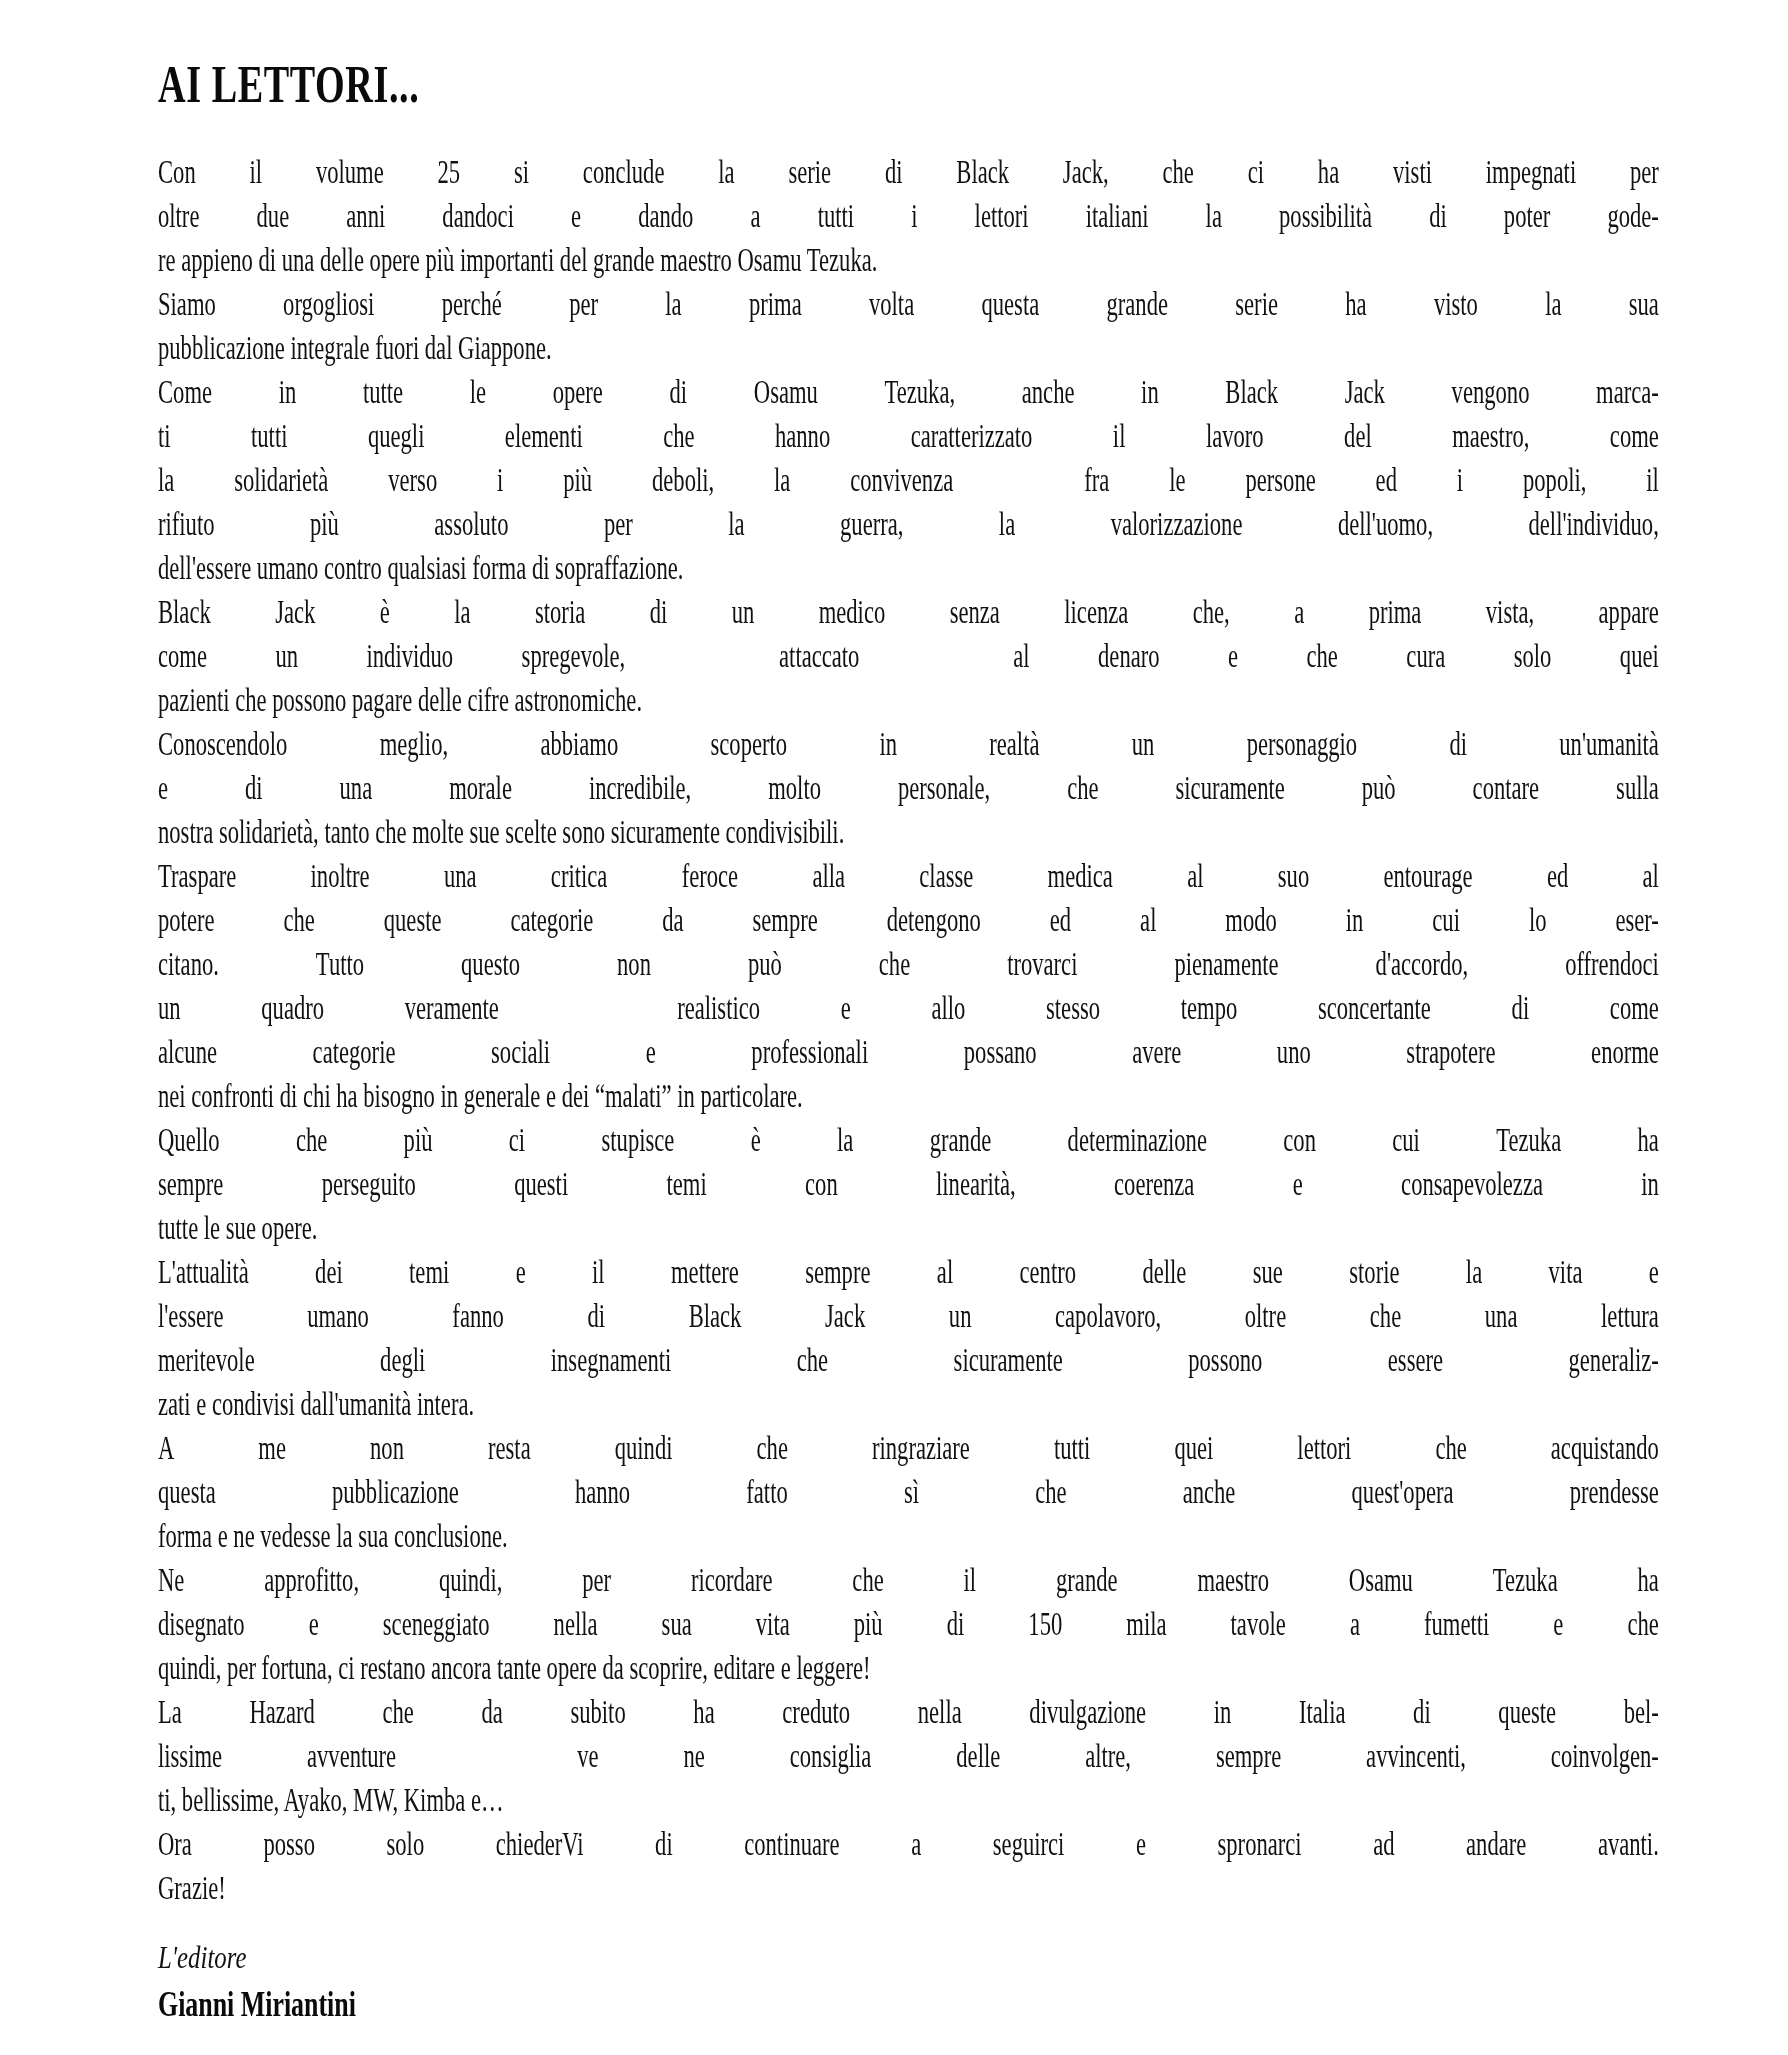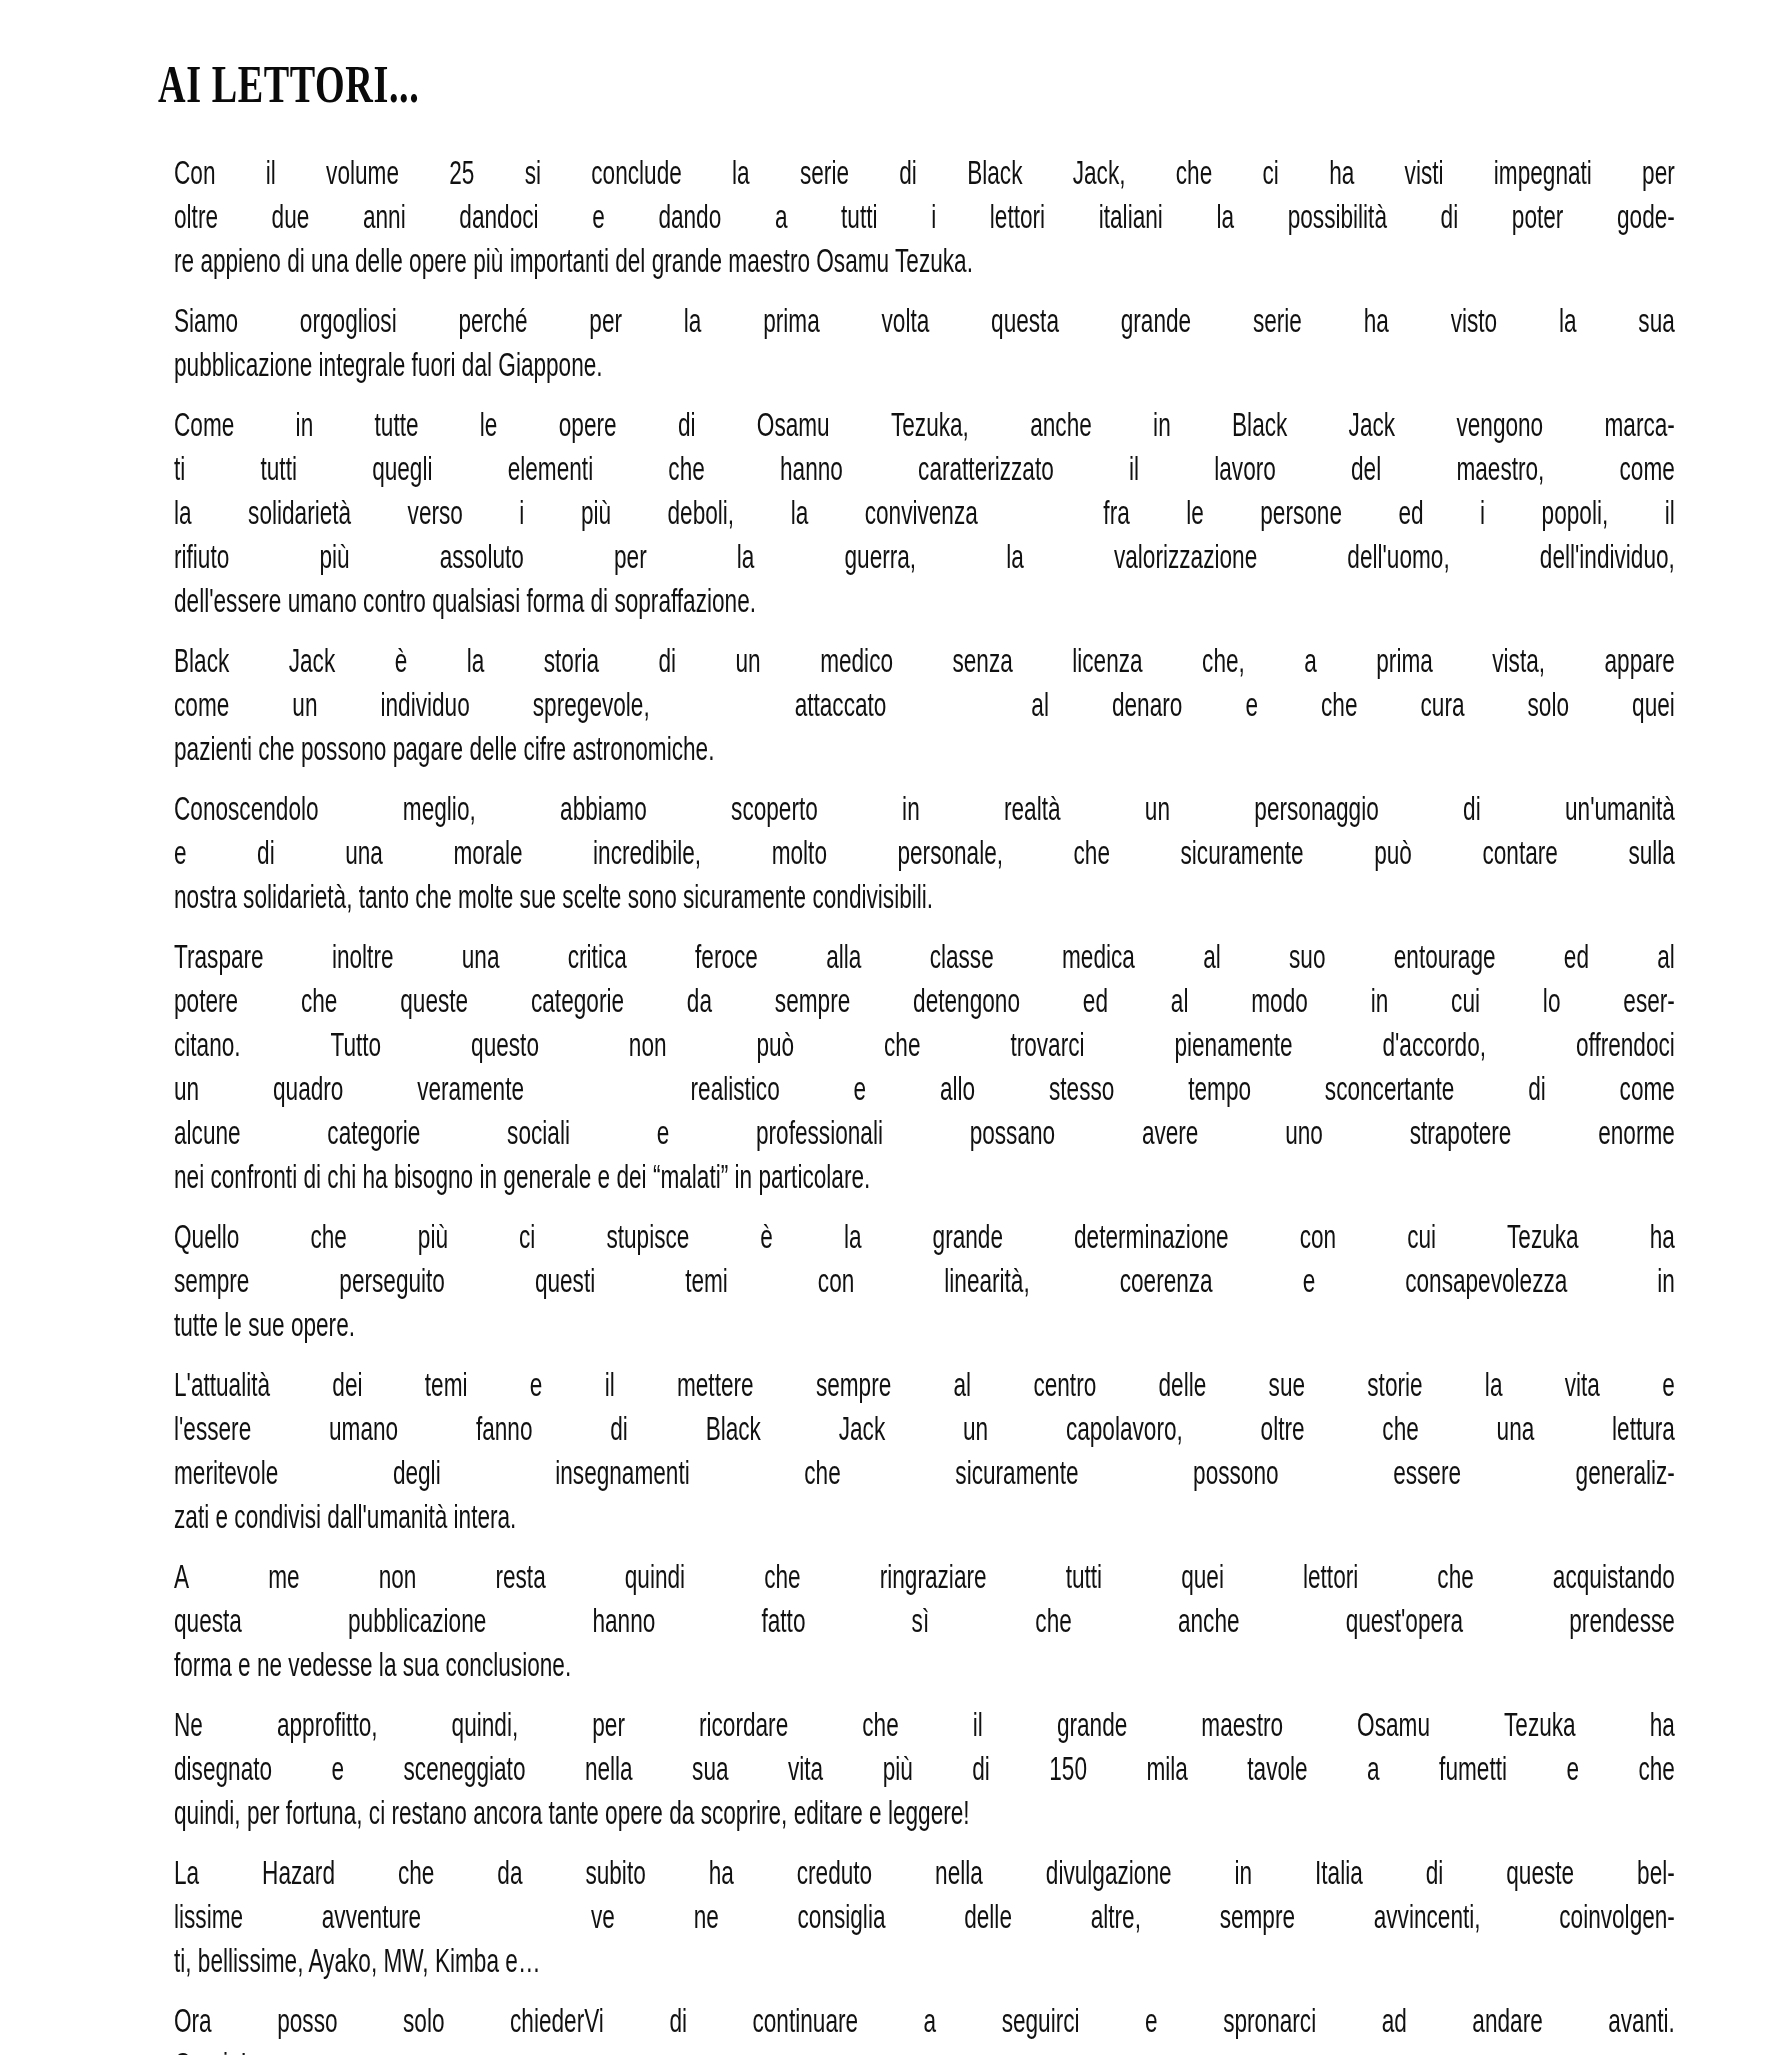--- a/index.html
+++ b/index.html
@@ -37,22 +37,23 @@
   }
 
   
   .body-copy {
     font-family: "Liberation Sans", "DejaVu Sans", sans-serif;
     font-size: 34px;
     color: #111111;
     letter-spacing: 0px;
   }
   .para {
-    margin: 16px;
+    margin: 0;
     padding: 0;
+    font-family: Liberation Serif, serif;
   }
   
   .ln {
     display: block;
     height: 44px;
     line-height: 44px;
     white-space: nowrap;
     transform: scaleX(0.665);
     transform-origin: left center;
     width: 150.4%;
@@ -543,16 +544,20 @@
             <span>e</span>
             <span>spronarci</span>
             <span>ad</span>
             <span>andare</span>
             <span>avanti.</span>
           </span>
           <span class="ln last">Grazie!</span>
         </p>
       </div>
 
+    <div class="sig">
+      <span class="sig-role">L'editore</span>
+      <span class="sig-name">Gianni Miriantini</span>
+    </div>
 
   </div>
 </div>
 
 
 </body></html>

